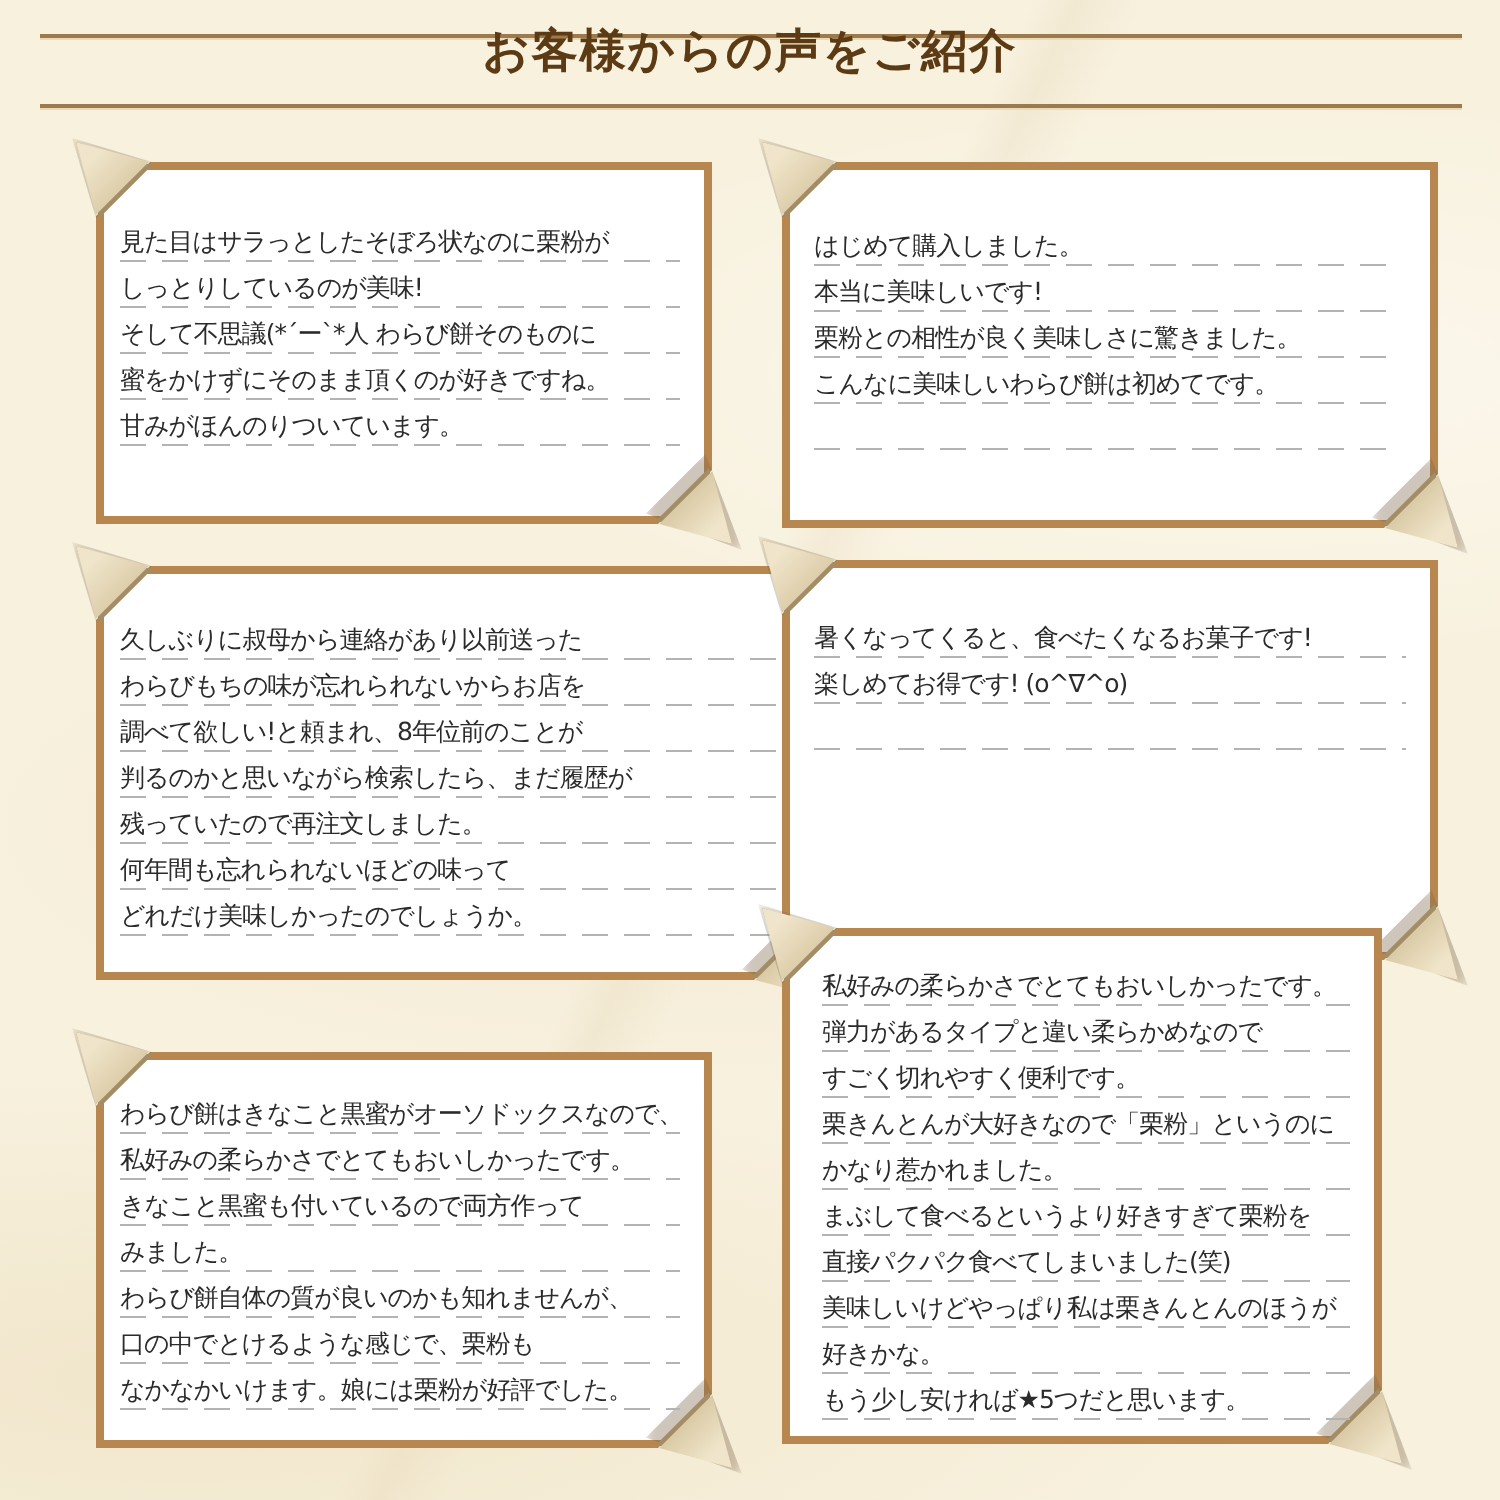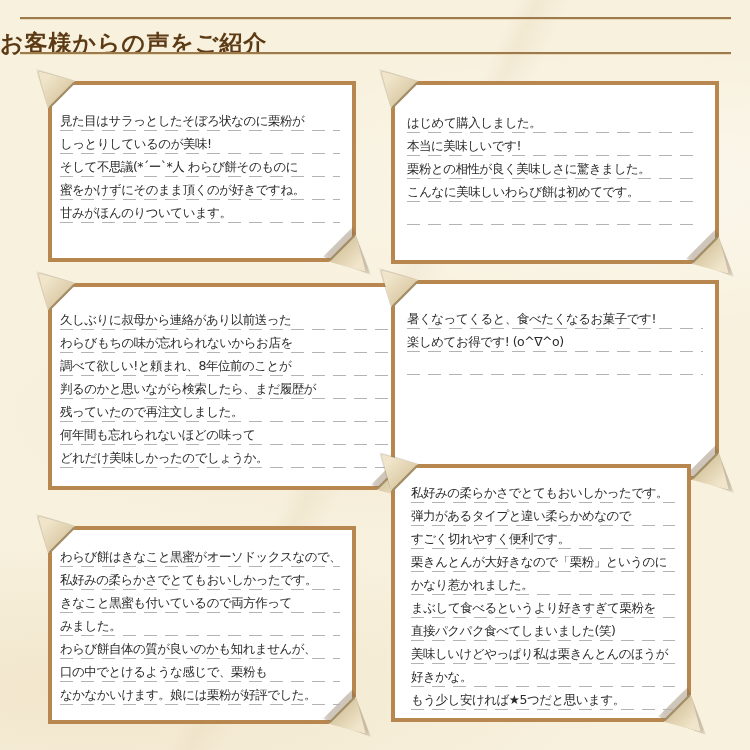--- a/index.html
+++ b/index.html
@@ -11,21 +11,21 @@
       radial-gradient(900px 260px at 12% 92%, rgba(235,221,188,.55), transparent 60%),
       radial-gradient(700px 240px at 85% 25%, rgba(255,255,255,.45), transparent 60%),
       radial-gradient(620px 220px at 45% 55%, rgba(236,224,196,.40), transparent 60%),
       linear-gradient(115deg, transparent 47%, rgba(214,196,156,.18) 49%, transparent 52%);
   }
   
   .rule{position:absolute;left:20px;right:19px;height:2px;
         background:var(--rule-brown,#9c7a4e);border-bottom:1px solid #e9dbb5;}
   .rule-top{top:17px;}
   .rule-bottom{top:52px;}
-  .page-title{position:absolute;top:28px;left:0;width:100%;text-align:left;
+  .page-title{position:absolute;top:10px;left:0;width:100%;text-align:center;
         font-size:23px;font-weight:bold;letter-spacing:1px;
         color:var(--title,#5c3a14);}
   
   .card{position:absolute;background:#fff;box-sizing:border-box;
         border:4px solid var(--card-border,#b8864f);}
   .c1{left:48px; top:81px; width:308px;height:181px;padding:24px 10px 0 8px;}
   .c2{left:391px;top:81px; width:328px;height:183px;padding:26px 20px 0 12px;}
   .c3{left:48px; top:283px;width:356px;height:207px;padding:21px 10px 0 8px;}
   .c4{left:391px;top:280px;width:328px;height:200px;padding:23px 10px 0 12px;}
   .c5{left:48px; top:526px;width:308px;height:198px;padding:15px 10px 0 8px;}

